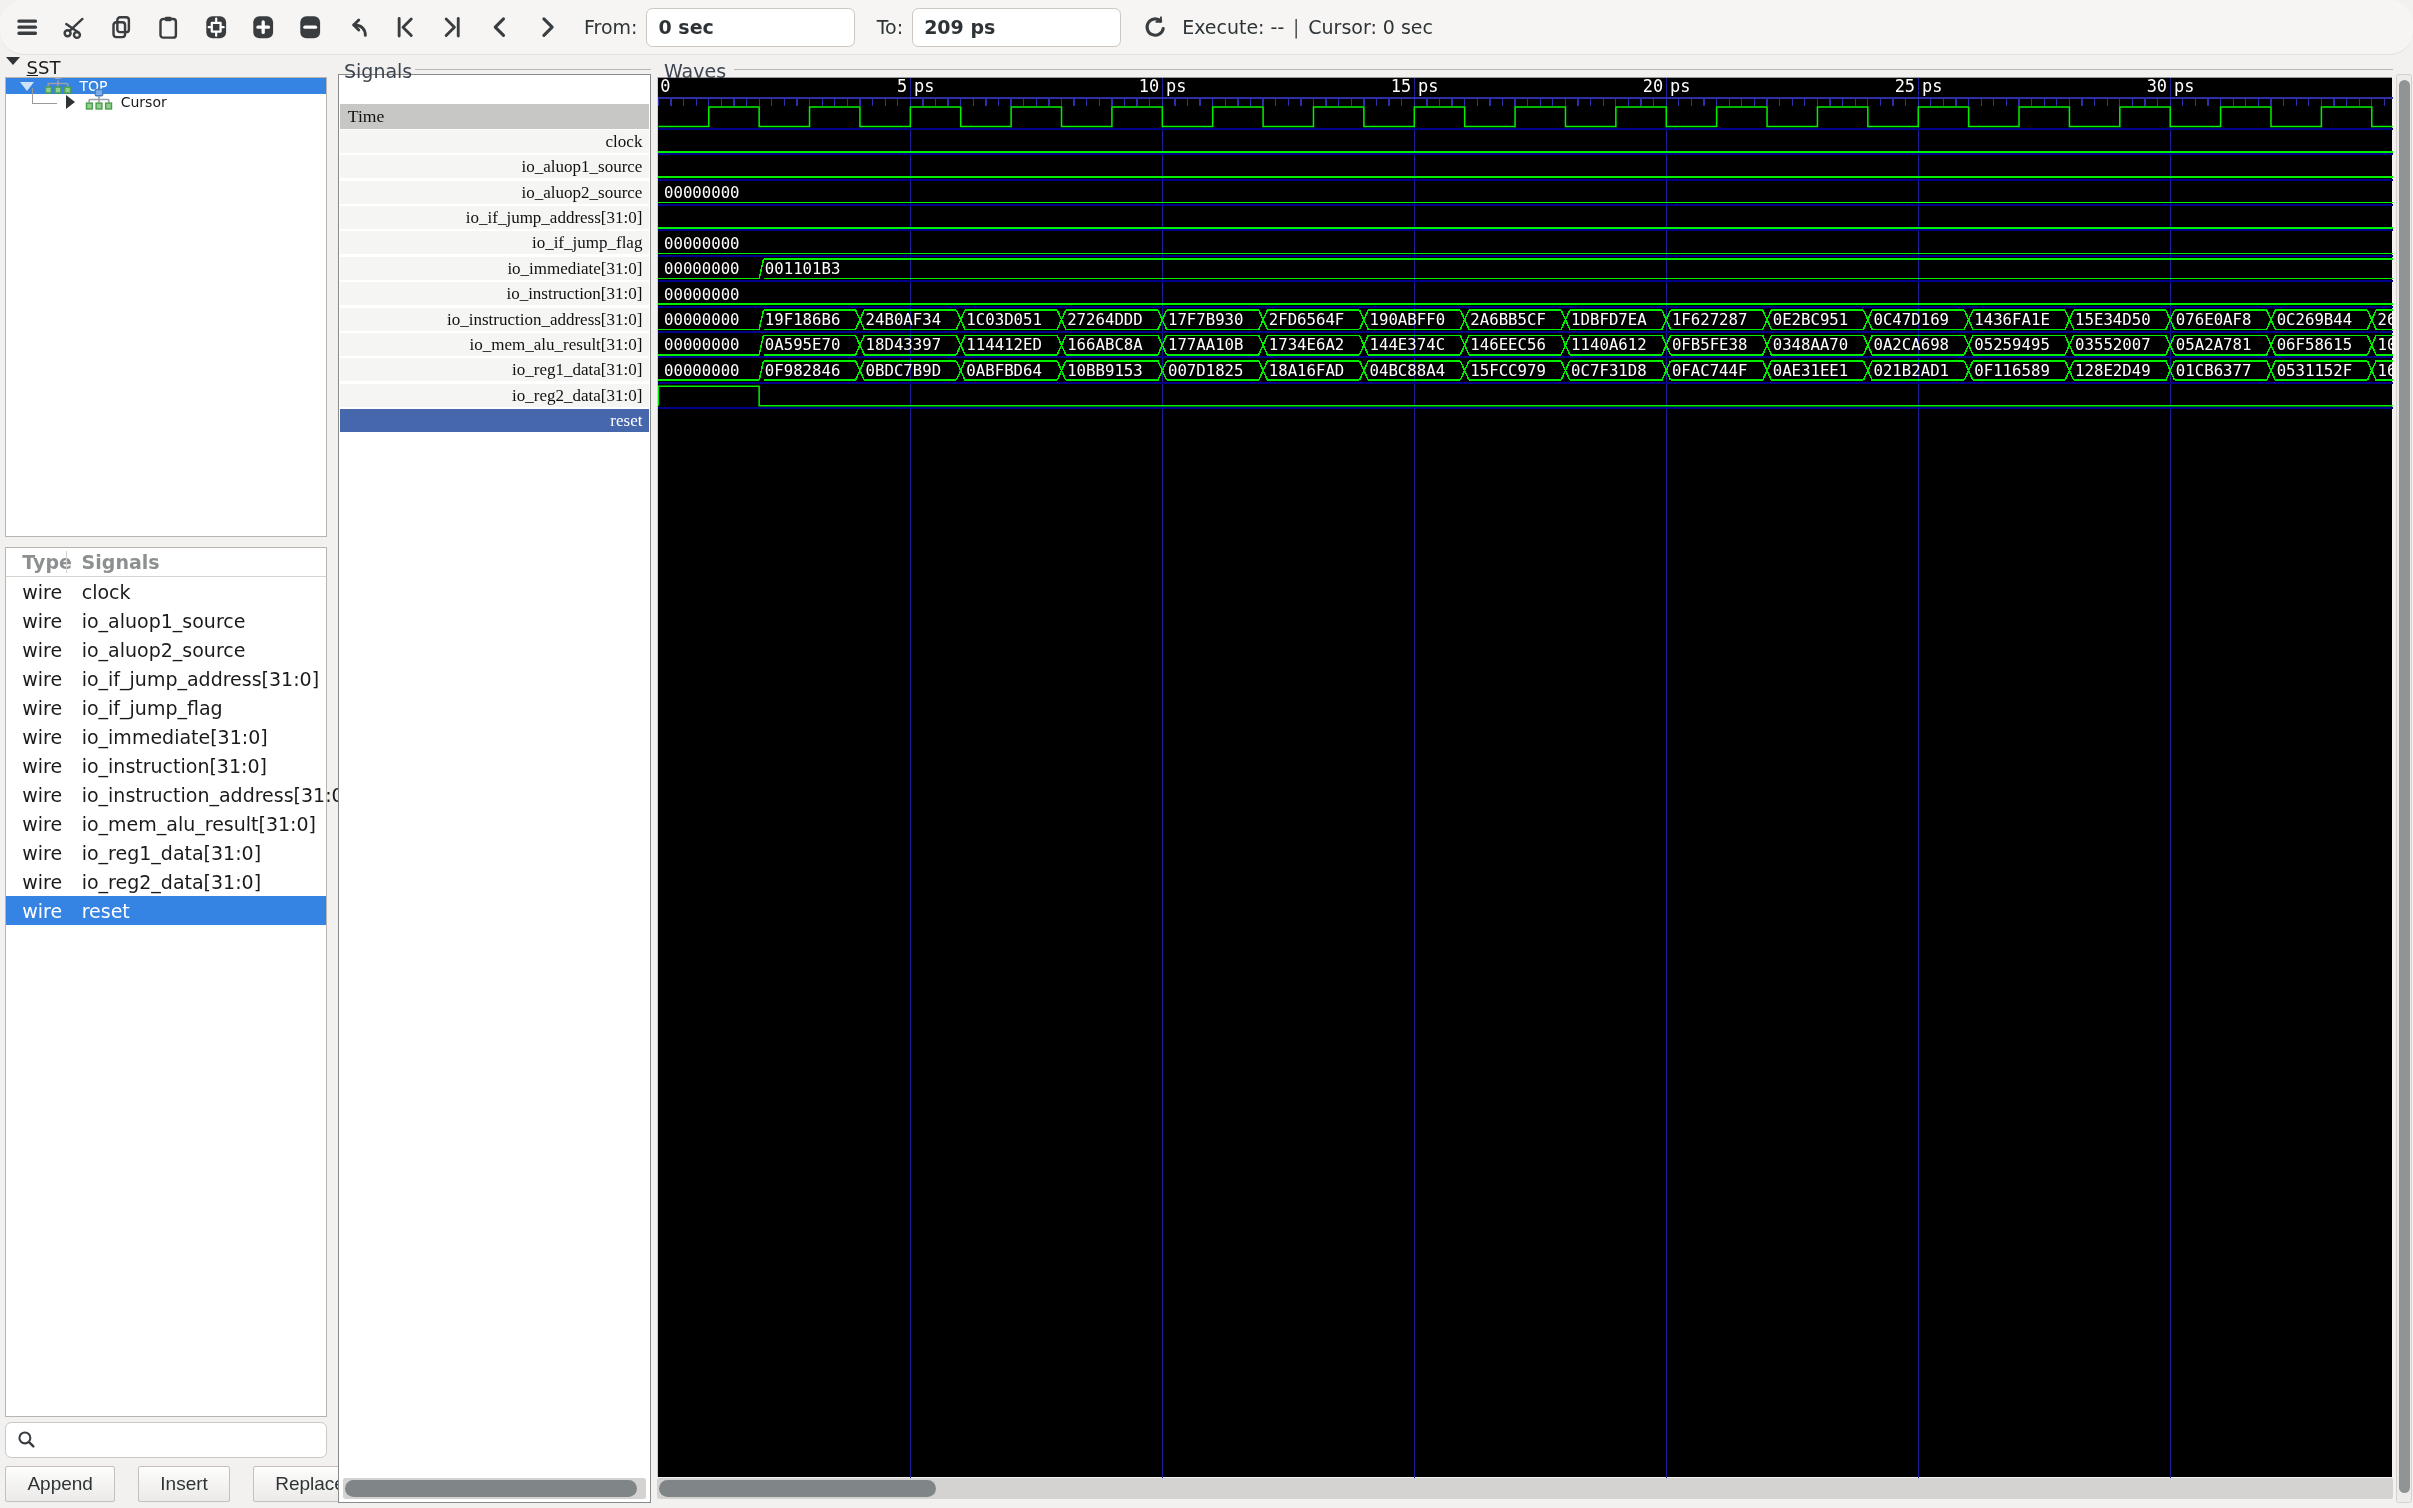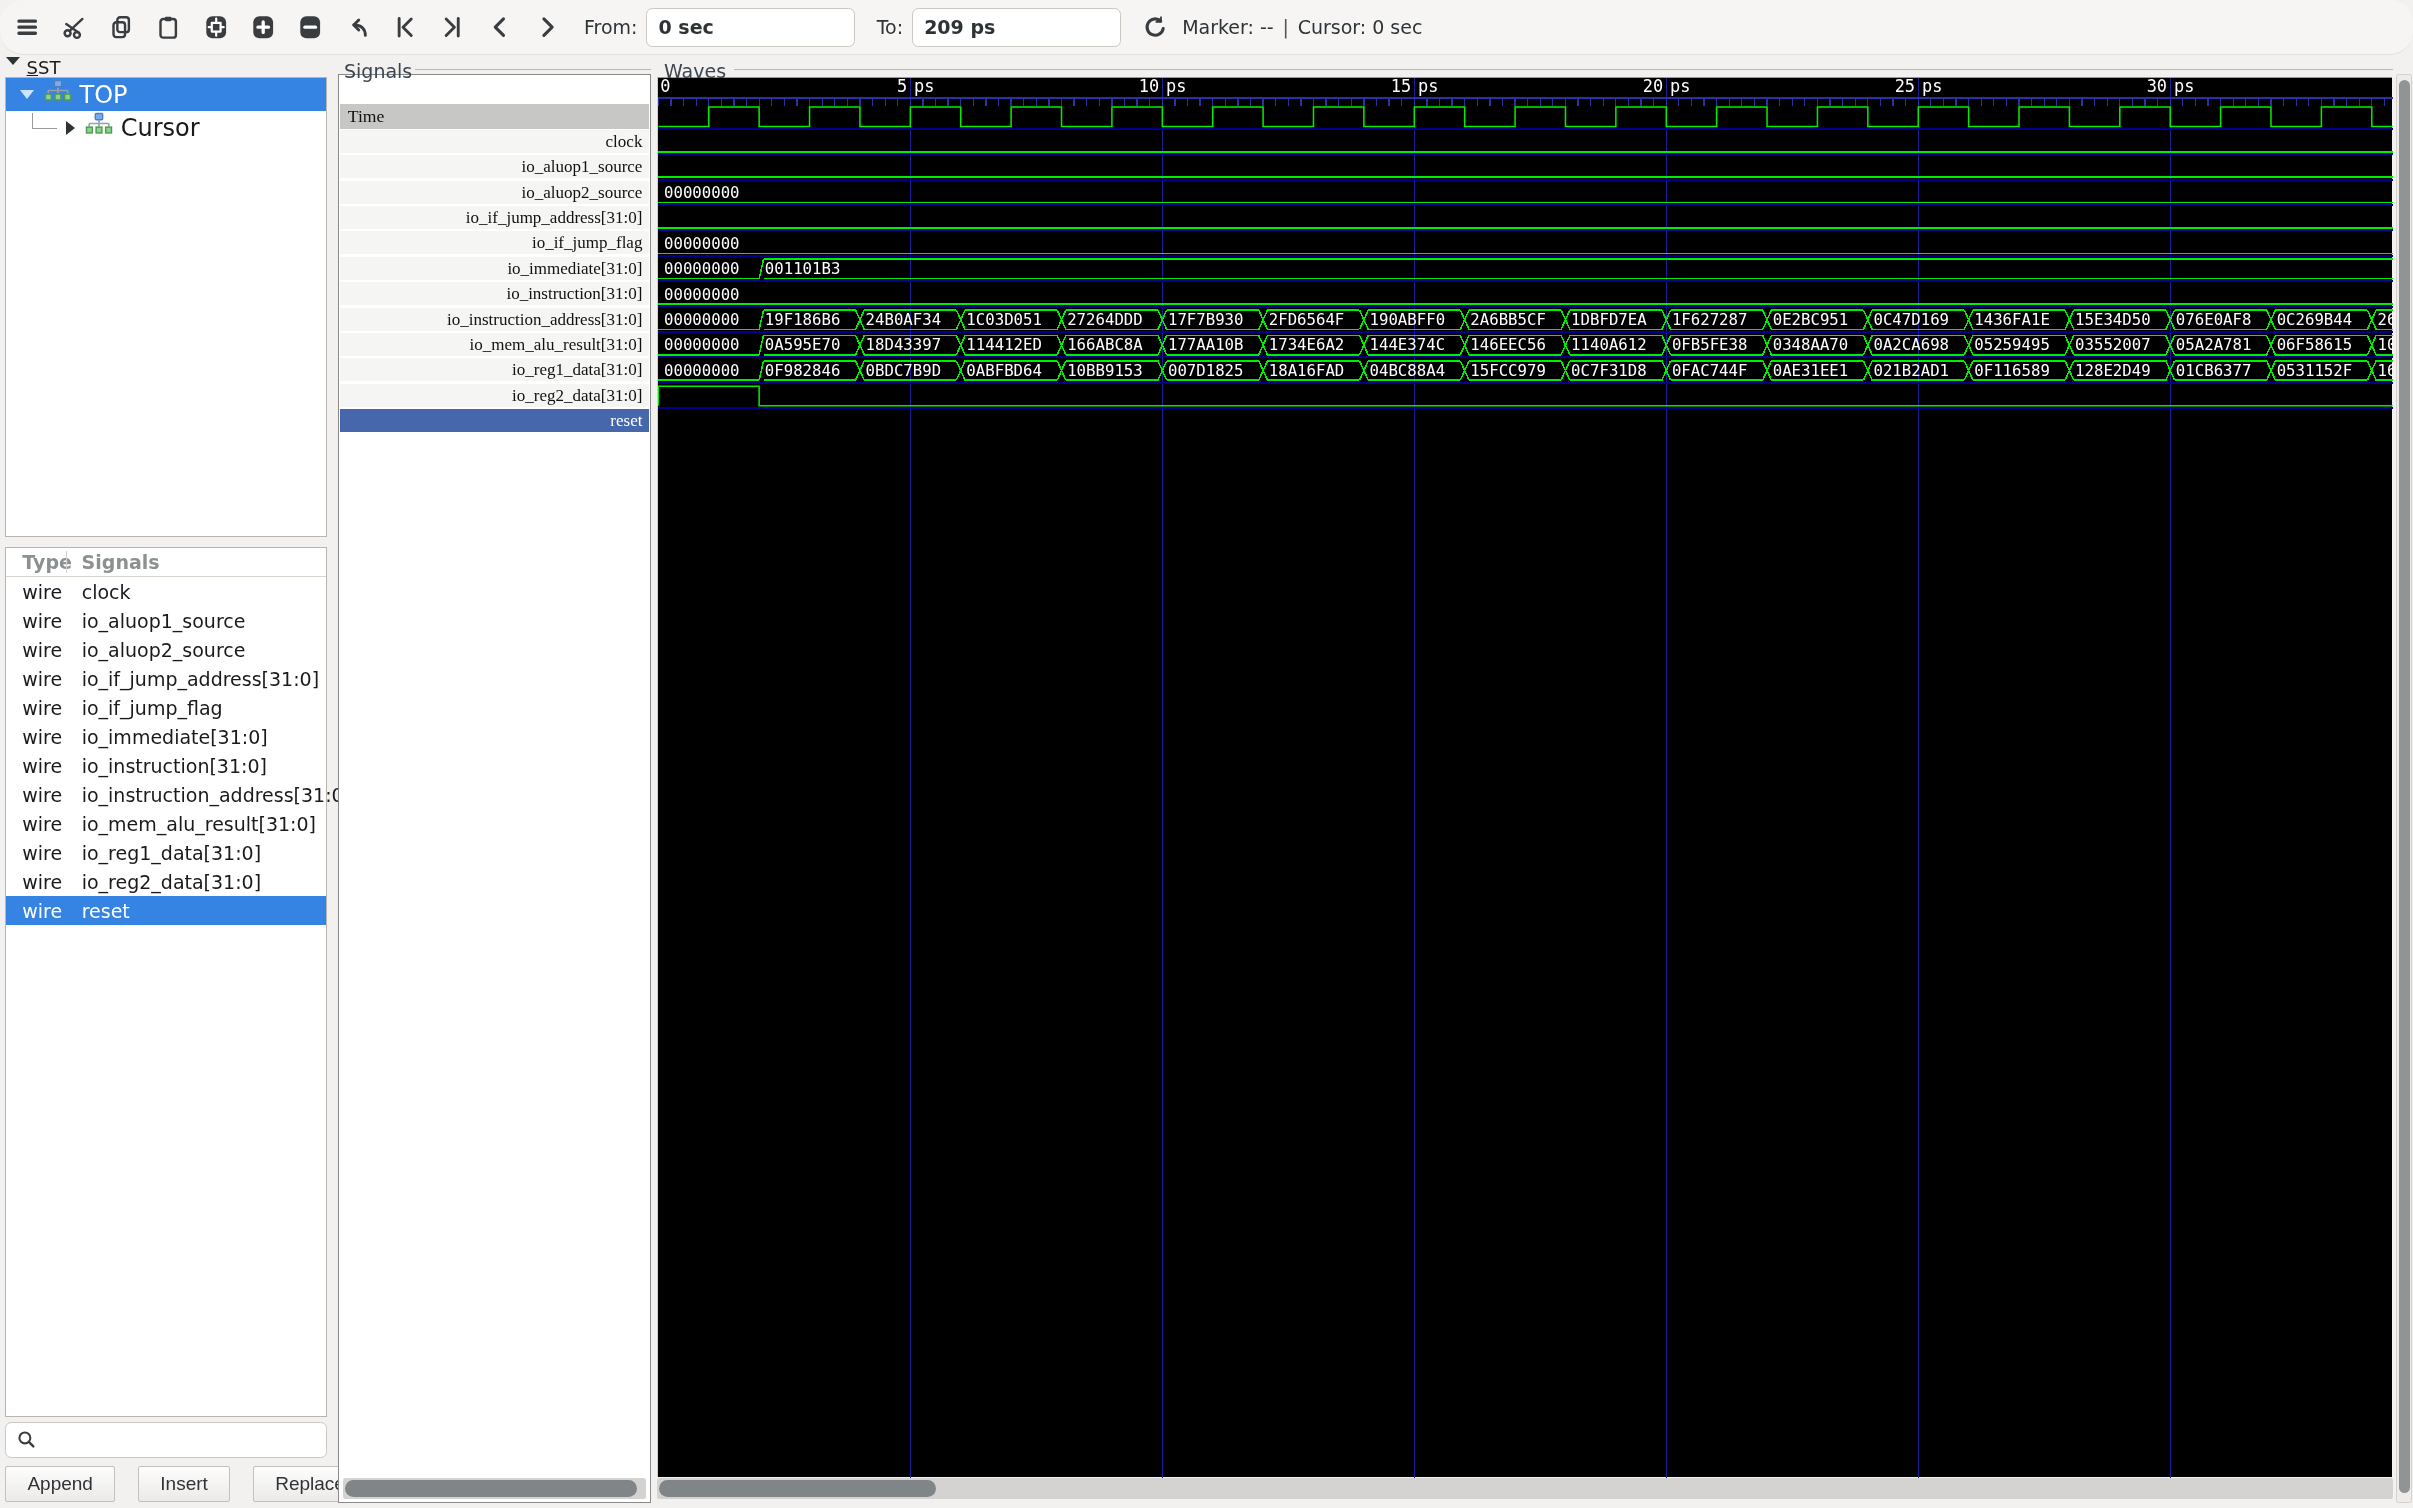--- a/index.html
+++ b/index.html
@@ -24,21 +24,21 @@
   #status-text .sep { color:#555; margin:0 8.8px; }
 
   
   #sst-header { position:absolute; left:6.3px; top:57px; font-size:18px; color:#1a1a1a;
     display:flex; align-items:flex-start; gap:6.3px; }
   #sst-header .tri { width:0; height:0; border-left:7px solid transparent;
     border-right:7px solid transparent; border-top:8.8px solid #2e3436; }
   .mnemonic::first-letter { text-decoration:underline; }
   #sst-tree { position:absolute; left:5px; top:77px; width:322px; height:460px;
     background:#ffffff; border:0.6px solid #b9b4ae; overflow:hidden; }
-  .tree-row { height:33px; display:flex; align-items:center; font-size:24px; color:#1a1a1a; }
+  .tree-row { height:16px; display:flex; align-items:center; font-size:14px; color:#1a1a1a; }
   .tree-row.selected { background:#3584e4; color:#ffffff; }
   .tree-row .expander { width:0; height:0; margin-left:14px; }
   .expander.down { border-left:7.5px solid transparent; border-right:7.5px solid transparent; border-top:9.4px solid #2e3436; }
   .tree-row.selected .expander.down { border-top-color:#cfe3f8; }
   .expander.right { border-top:7.5px solid transparent; border-bottom:7.5px solid transparent; border-left:9.4px solid #2e3436; margin-left:0; }
   .hier-icon { width:28px; height:25px; margin:0 7.5px 0 10px; flex:0 0 auto; }
   .guide { width:25px; height:16.3px; border-left:1.3px solid #9a9a9a; border-bottom:1.3px solid #9a9a9a;
     margin-left:26.4px; margin-right:8.8px; margin-top:-12.6px; }
 
   
@@ -193,21 +193,21 @@
   <span class="tb-label">To:</span>
   <input class="entry" value="209 ps" style="">
   <div class="tb-btn" id="reload-button">
       <svg viewBox="0 0 24 24">
         <g class="ico">
           <path d="M19.3 13.2A7.4 7.4 0 1 1 17 6.4" stroke-width="2.8"></path>
           <path d="M17.3 2.8v4.4h-4.4" fill="#393d40" stroke="#393d40" stroke-width="1.5"></path>
         </g>
       </svg>
     </div>
-  <span id="status-text"><span>Marker: --</span><span class="sep">|</span><span>Cursor: 0 sec</span></span>
+  <span id="status-text"><span>Execute: --</span><span class="sep">|</span><span>Cursor: 0 sec</span></span>
 </div>
 
 <div id="sst-header">
   <span class="tri"></span>
   <span class="mnemonic">SST</span>
 </div>
 <div id="sst-tree">
     <div class="tree-row selected">
       <span class="expander down"></span>
       <span><svg class="hier-icon" viewBox="0 0 26 24">

